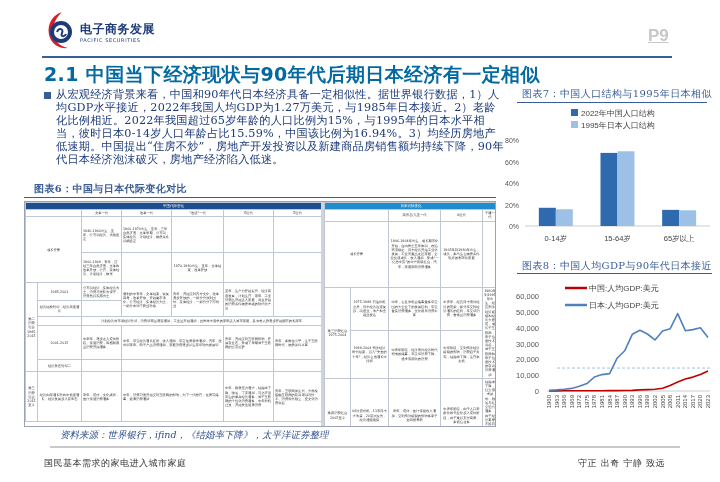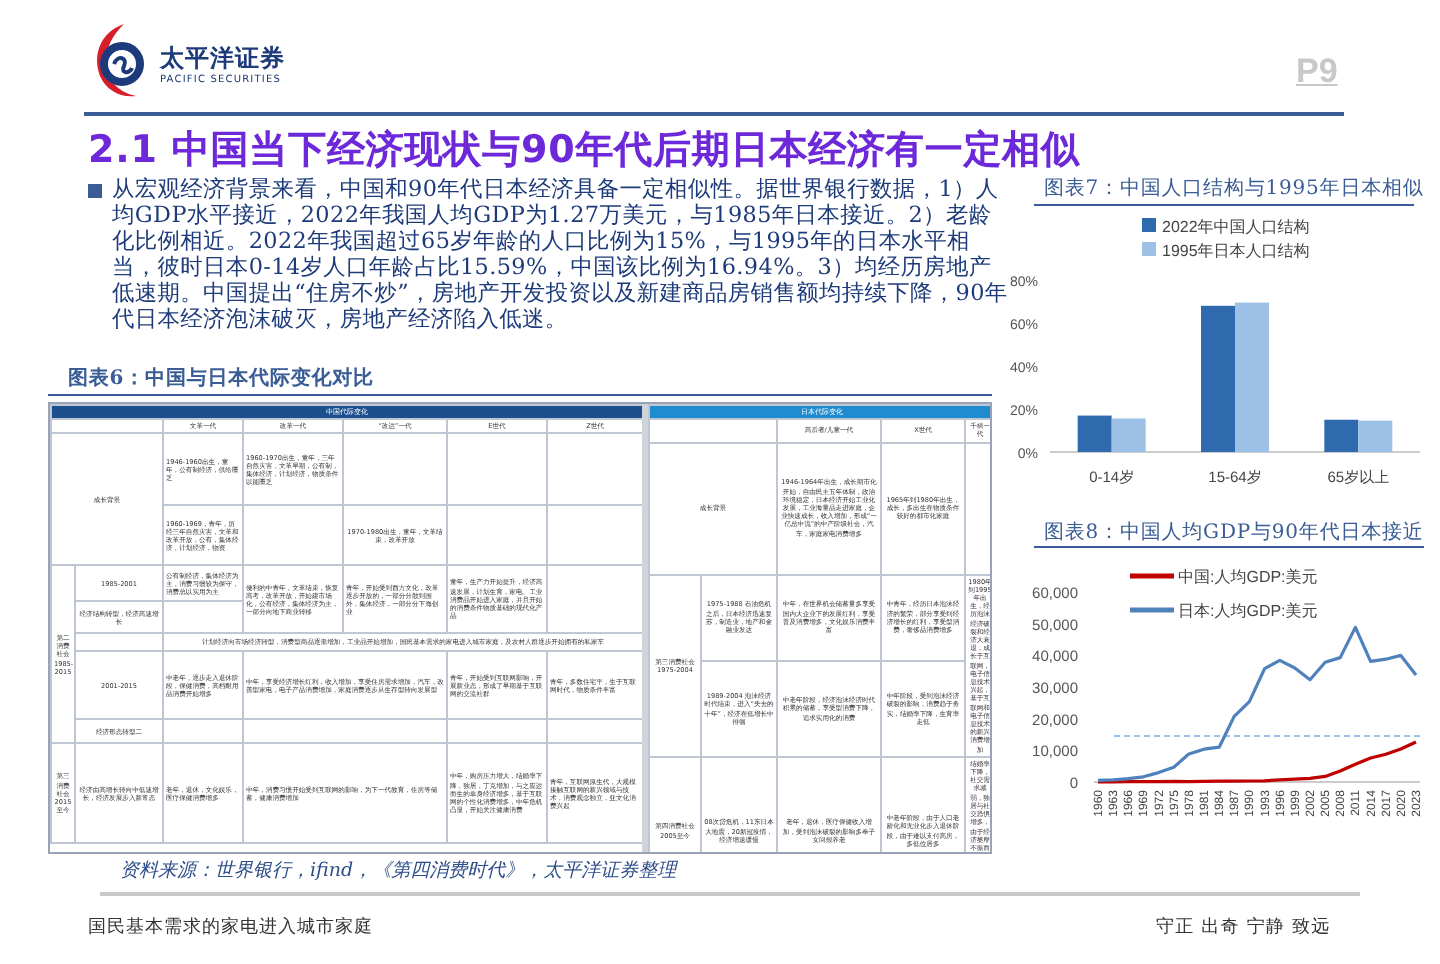--- a/index.html
+++ b/index.html
@@ -6,21 +6,21 @@
   html, body { width: 720px; height: 482px; background: #ffffff; overflow: hidden; }
   body { position: relative; font-family: "DejaVu Sans", "Liberation Sans", sans-serif; color: #222; }
 
   .logo { position: absolute; left: 44px; top: 8px; width: 110px; height: 44px; }
   .logo-mark { position: absolute; left: 0; top: 2px; width: 30px; height: 40px; }
   .logo-cn { position: absolute; left: 36px; top: 13px; font-size: 12px; font-weight: bold; color: #1d3b7a; letter-spacing: 0.5px; white-space: nowrap; }
   .logo-en { position: absolute; left: 36px; top: 29px; font-size: 5px; color: #1d3b7a; letter-spacing: 0.6px; white-space: nowrap; }
   .page-num { position: absolute; left: 648px; top: 26px; font-size: 17px; font-weight: bold; color: #c8c8c8; font-family: "Liberation Sans", sans-serif; text-decoration: underline; }
   .top-rule { position: absolute; left: 42px; top: 56px; width: 630px; height: 2px; background: #3a5d95; }
 
-  .section-title { position: absolute; left: 44px; top: 62px; font-size: 19px; font-weight: bold; color: #6d28d9; white-space: nowrap; letter-spacing: 0.4px; }
+  .section-title { position: absolute; left: 44px; top: 62px; font-size: 19px; font-weight: bold; color: #0369a1; white-space: nowrap; letter-spacing: 0.4px; }
 
   .bullet-block { position: absolute; left: 44px; top: 88px; width: 460px; }
   .bullet-sq { position: absolute; left: 0; top: 4px; width: 7px; height: 7px; background: #3a5d95; }
   .bullet-text { margin-left: 12px; font-size: 11.2px; line-height: 13px; color: #1d3b7a; font-family: "DejaVu Serif", serif; letter-spacing: 0.2px; }
 
   .fig-title { position: absolute; font-size: 10px; color: #3a5d95; font-family: "DejaVu Serif", serif; white-space: nowrap; letter-spacing: 0.4px; }
   .fig-rule { position: absolute; height: 1px; background: #3a5d95; }
 
   
   .tbl-wrap { position: absolute; left: 24px; top: 201px; width: 472px; height: 226px; border: 1px solid #9aa3b5; overflow: hidden; background: #fff; }
@@ -42,21 +42,21 @@
 </style>
 </head>
 <body>
 
 <div class="logo">
   <svg class="logo-mark" viewBox="0 0 30 40">
     <path d="M18 2 C6 6, 2 18, 6 28 C9 35, 16 39, 24 38 C14 36, 8 28, 9 19 C10 11, 14 6, 18 2 Z" fill="#d81e2a"></path>
     <circle cx="17" cy="22" r="9" fill="none" stroke="#1d3b7a" stroke-width="4"></circle>
     <path d="M13 22 C15 17, 20 19, 18 23 C16 27, 21 27, 22 24" fill="none" stroke="#1d3b7a" stroke-width="2"></path>
   </svg>
-  <div class="logo-cn">太平洋证券</div>
+  <div class="logo-cn">电子商务发展</div>
   <div class="logo-en">PACIFIC SECURITIES</div>
 </div>
 <div class="page-num">P9</div>
 <div class="top-rule"></div>
 
 <div class="section-title">2.1 中国当下经济现状与90年代后期日本经济有一定相似</div>
 
 <div class="bullet-block">
   <div class="bullet-sq"></div>
   <div class="bullet-text">从宏观经济背景来看，中国和90年代日本经济具备一定相似性。据世界银行数据，1）人均GDP水平接近，2022年我国人均GDP为1.27万美元，与1985年日本接近。2）老龄化比例相近。2022年我国超过65岁年龄的人口比例为15%，与1995年的日本水平相当，彼时日本0-14岁人口年龄占比15.59%，中国该比例为16.94%。3）均经历房地产低速期。中国提出“住房不炒”，房地产开发投资以及新建商品房销售额均持续下降，90年代日本经济泡沫破灭，房地产经济陷入低迷。</div>
@@ -259,16 +259,16 @@
       <text x="169.57142857142856" y="119" font-size="6" fill="#444" text-anchor="end" transform="rotate(-90 169.57142857142856 119)">2005</text>
       <text x="177.14285714285714" y="119" font-size="6" fill="#444" text-anchor="end" transform="rotate(-90 177.14285714285714 119)">2008</text>
       <text x="184.71428571428572" y="119" font-size="6" fill="#444" text-anchor="end" transform="rotate(-90 184.71428571428572 119)">2011</text>
       <text x="192.28571428571428" y="119" font-size="6" fill="#444" text-anchor="end" transform="rotate(-90 192.28571428571428 119)">2014</text>
       <text x="199.85714285714286" y="119" font-size="6" fill="#444" text-anchor="end" transform="rotate(-90 199.85714285714286 119)">2017</text>
       <text x="207.42857142857142" y="119" font-size="6" fill="#444" text-anchor="end" transform="rotate(-90 207.42857142857142 119)">2020</text>
       <text x="215" y="119" font-size="6" fill="#444" text-anchor="end" transform="rotate(-90 215 119)">2023</text>
     </svg>
 </div>
 
-<div class="source">资料来源：世界银行，ifind，《第四消费时代》，太平洋证券整理</div>
+<div class="source">资料来源：世界银行，ifind，《结婚率下降》，太平洋证券整理</div>
 <div class="bottom-rule"></div>
 <div class="footer-left">国民基本需求的家电进入城市家庭</div>
 <div class="footer-right">守正 出奇 宁静 致远</div>
 
 </body></html>

